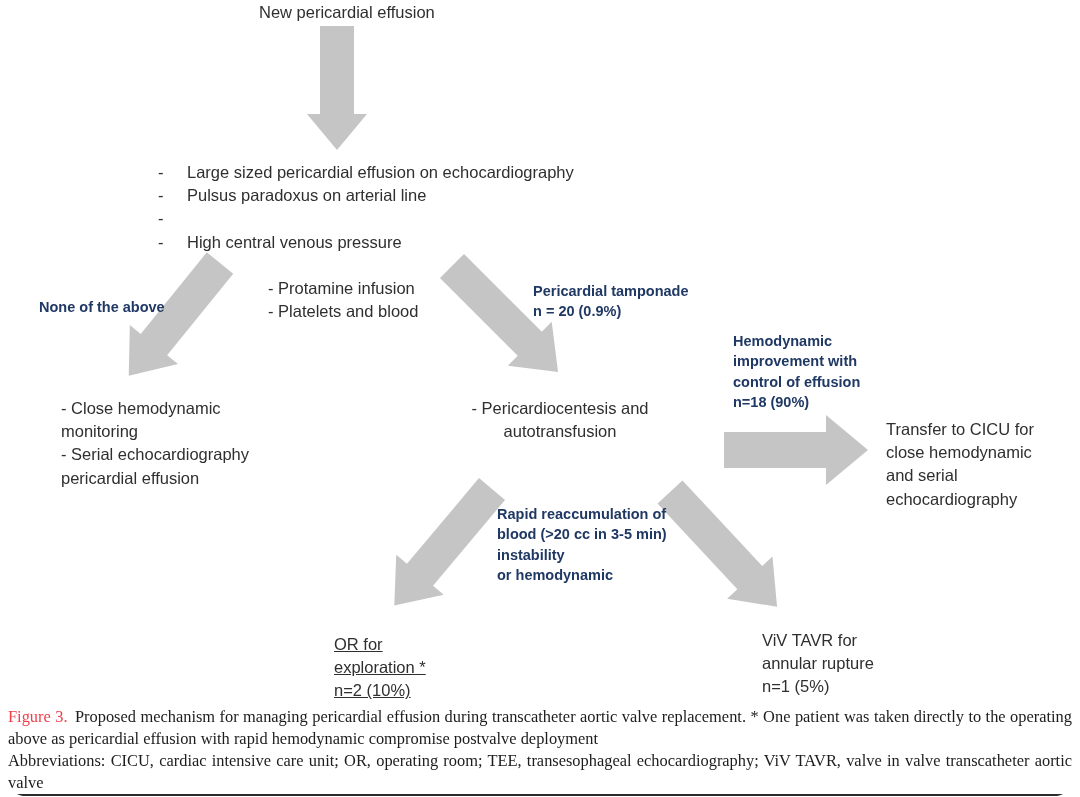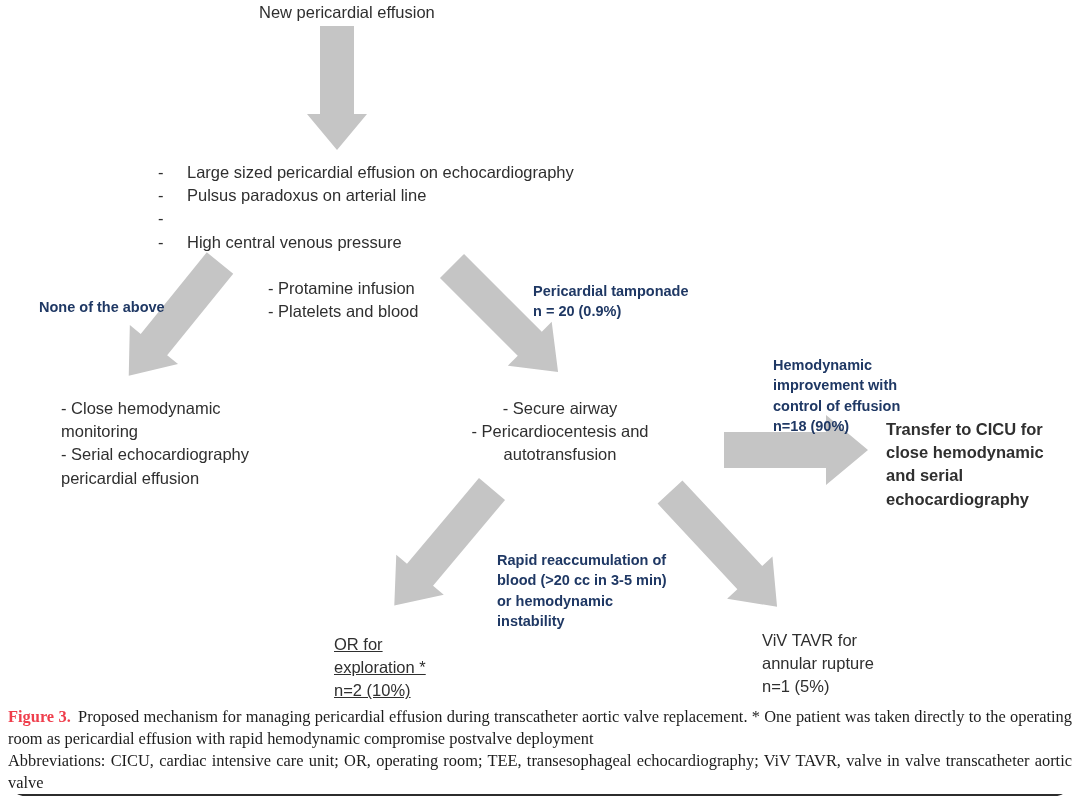--- a/index.html
+++ b/index.html
@@ -14,21 +14,21 @@
   .arrows path{fill:var(--arrow-gray);}
   .node{position:absolute;font:16.5px/23.2px "Liberation Sans", sans-serif;color:var(--text-dark);white-space:nowrap;}
   .node.center{text-align:center;}
   .blue{position:absolute;font:bold 14.5px/20.4px "Liberation Sans", sans-serif;color:var(--accent-blue);white-space:nowrap;}
   .crit-row{display:flex;}
   .crit-dash{width:29px;flex:0 0 29px;}
   .caption{position:absolute;left:8px;top:706px;width:1064px;
            font:16.4px/22px "Liberation Serif", serif;color:#1c1c1c;}
   .cap-line{display:block;}
   .cap-just{text-align:justify;text-align-last:justify;}
-  .fig-label{color:var(--figure-red);font-weight:bold;margin-right:0.45em;}
+  .fig-label{color:var(--figure-red);font-weight:normal;margin-right:0.45em;}
   .bottom-rule{position:absolute;left:0;top:794px;width:1080px;height:2px;background:#2c2c2c;}
 </style>
 </head>
 <body>
 
 <div class="page">
 
   <svg class="arrows" width="1080" height="710" viewBox="0 0 1080 710">
     <g transform="translate(337,26) rotate(90)">
       <path d="M0,-17 L88,-17 L88,-30 L124,0 L88,30 L88,17 L0,17 Z"></path>
@@ -87,60 +87,59 @@
   </div>
 
   <div class="node" style="left:61px;top:397px;">
     <div>- Close hemodynamic</div>
     <div>monitoring</div>
     <div>- Serial echocardiography</div>
     <div>pericardial effusion</div>
   </div>
 
   <div class="node center" style="left:400px;top:397px;width:320px;">
-    <div>- Secure airway</div>
     <div>- Pericardiocentesis and</div>
     <div>autotransfusion</div>
   </div>
 
-  <div class="blue" style="left:733px;top:355px;margin-left:40px;">
+  <div class="blue" style="left:733px;top:331px;">
     <div>Hemodynamic</div>
     <div>improvement with</div>
     <div>control of effusion</div>
     <div>n=18 (90%)</div>
   </div>
 
-  <div class="node" style="left:886px;top:418px;font-weight:bold;">
+  <div class="node" style="left:886px;top:418px;">
     <div>Transfer to CICU for</div>
     <div>close hemodynamic</div>
     <div>and serial</div>
     <div>echocardiography</div>
   </div>
 
-  <div class="blue" style="left:497px;top:550px;">
+  <div class="blue" style="left:497px;top:504px;">
     <div>Rapid reaccumulation of</div>
     <div>blood (&gt;20 cc in 3-5 min)</div>
+    <div>instability</div>
     <div>or hemodynamic</div>
-    <div>instability</div>
   </div>
 
   <div class="node" style="left:334px;top:633px;text-decoration:underline;">
     <div>OR for</div>
     <div>exploration *</div>
     <div>n=2 (10%)</div>
   </div>
 
   <div class="node" style="left:762px;top:629px;">
     <div>ViV TAVR for</div>
     <div>annular rupture</div>
     <div>n=1 (5%)</div>
   </div>
 
   <div class="caption">
     <span class="cap-line cap-just"><span class="fig-label">Figure 3.</span><span>Proposed mechanism for managing pericardial effusion during transcatheter aortic valve replacement. * One patient was taken directly to the operating</span></span>
-    <span class="cap-line">room as pericardial effusion with rapid hemodynamic compromise postvalve deployment</span>
+    <span class="cap-line">above as pericardial effusion with rapid hemodynamic compromise postvalve deployment</span>
     <span class="cap-line cap-just">Abbreviations: CICU, cardiac intensive care unit; OR, operating room; TEE, transesophageal echocardiography; ViV TAVR, valve in valve transcatheter aortic valve</span>
     <span class="cap-line">replacement.</span>
   </div>
 
   <div class="bottom-rule"></div>
 
 </div>
 
 </body></html>

